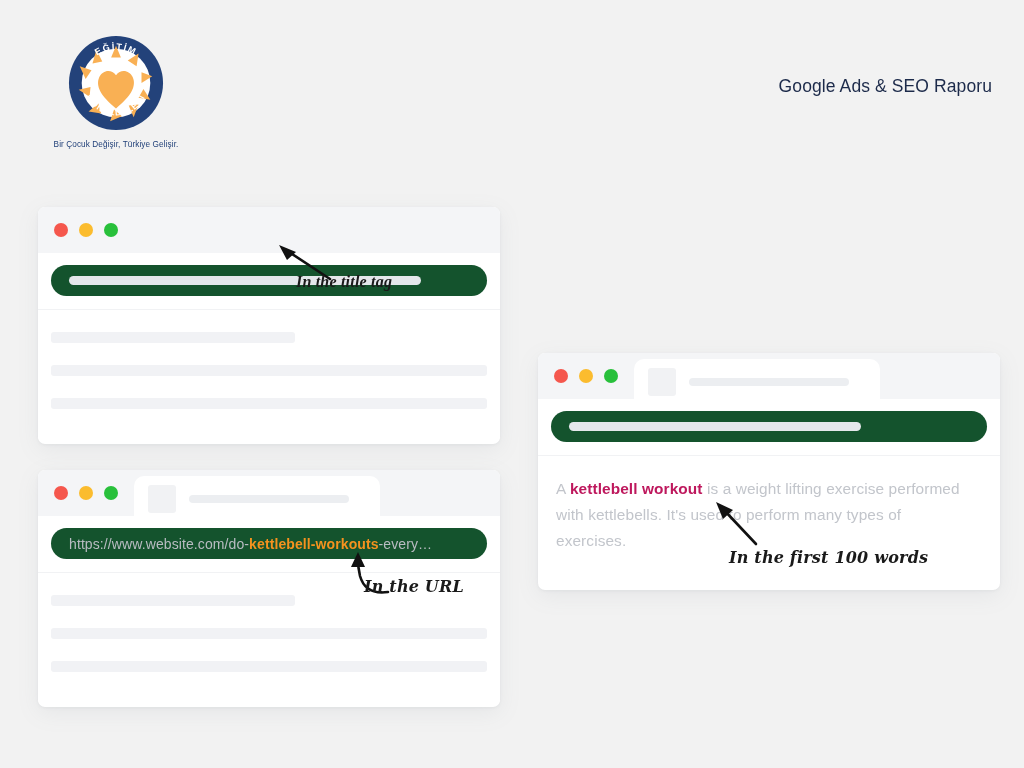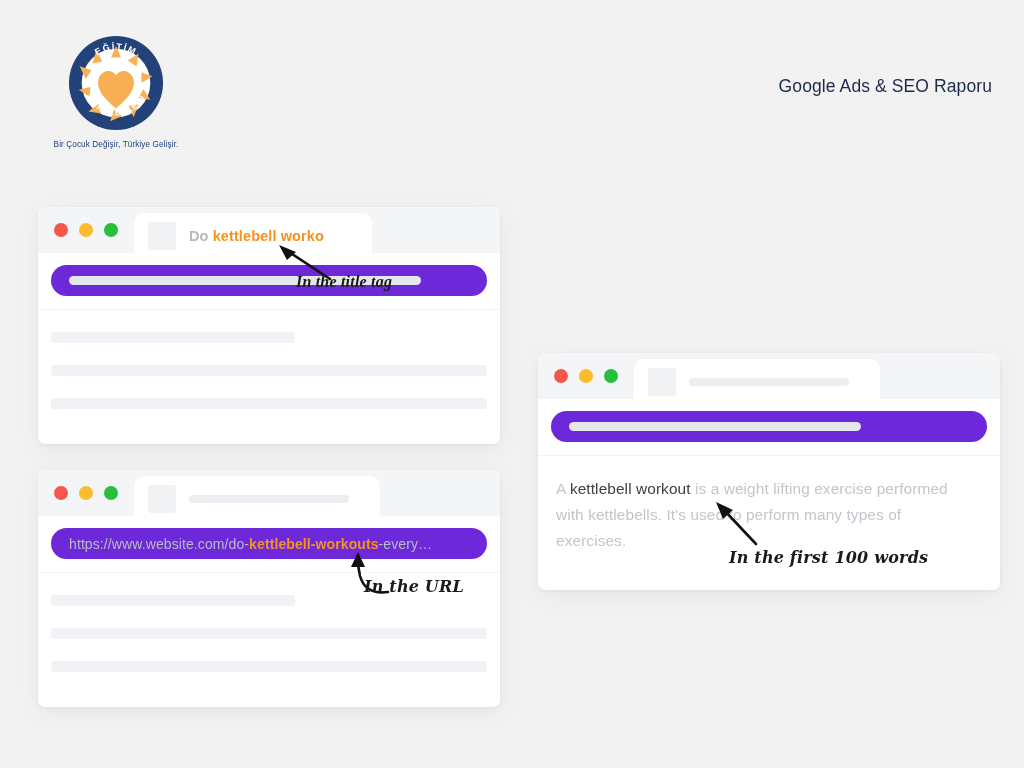--- a/index.html
+++ b/index.html
@@ -112,21 +112,21 @@
     height: 8px;
     border-radius: 4px;
     background: #eceef1;
   }
 
   .url-row {
     padding: 12px 13px 13px 13px;
     background: #fff;
   }
   .url-bar {
-    background: #6d28d9;
+    background: #14532d;
     border-radius: 16px;
     height: 31px;
     display: flex;
     align-items: center;
     padding: 0 18px;
     overflow: hidden;
   }
   .url-text {
     font-size: 14px;
     color: #b9bcc2;
@@ -152,21 +152,21 @@
     margin-bottom: 22px;
   }
   .line:last-child { margin-bottom: 0; }
 
   .para {
     font-size: 15.4px;
     line-height: 26px;
     color: #c2c5cb;
     letter-spacing: .1px;
   }
-  .para .kw { color: #404040; font-weight: normal; }
+  .para .kw { color: #be185d; font-weight: bold; }
 
   
   .annot {
     position: absolute;
     font-family: "DejaVu Serif", serif;
     font-style: italic;
     font-weight: bold;
     font-size: 16px;
     color: #1a1a1a;
     white-space: nowrap;
@@ -213,25 +213,20 @@
 <div id="report-title">Google Ads  &amp; SEO Raporu</div>
 
 <div class="mockup" style="left:38px; top:207px; width:462px; height:237px;">
 
   <div class="chrome-bar" style="height:46px;">
     <div class="dots">
       <span class="dot red"></span>
       <span class="dot yellow"></span>
       <span class="dot green"></span>
     </div>
-    <div class="tab" style="width:210px; height:46px; margin-top:6px;">
-      <span class="favicon"></span>
-      <span class="tab-title"><span>Do </span><span class="kw">kettlebell worko</span></span>
-      <span class="tab-fade"></span>
-    </div>
   </div>
 
   <div class="url-row">
     <div class="url-bar">
       <div class="url-skeleton" style="width:88%;"></div>
     </div>
   </div>
 
   <div class="page-body">
     <div class="line" style="width:56%;"></div>

